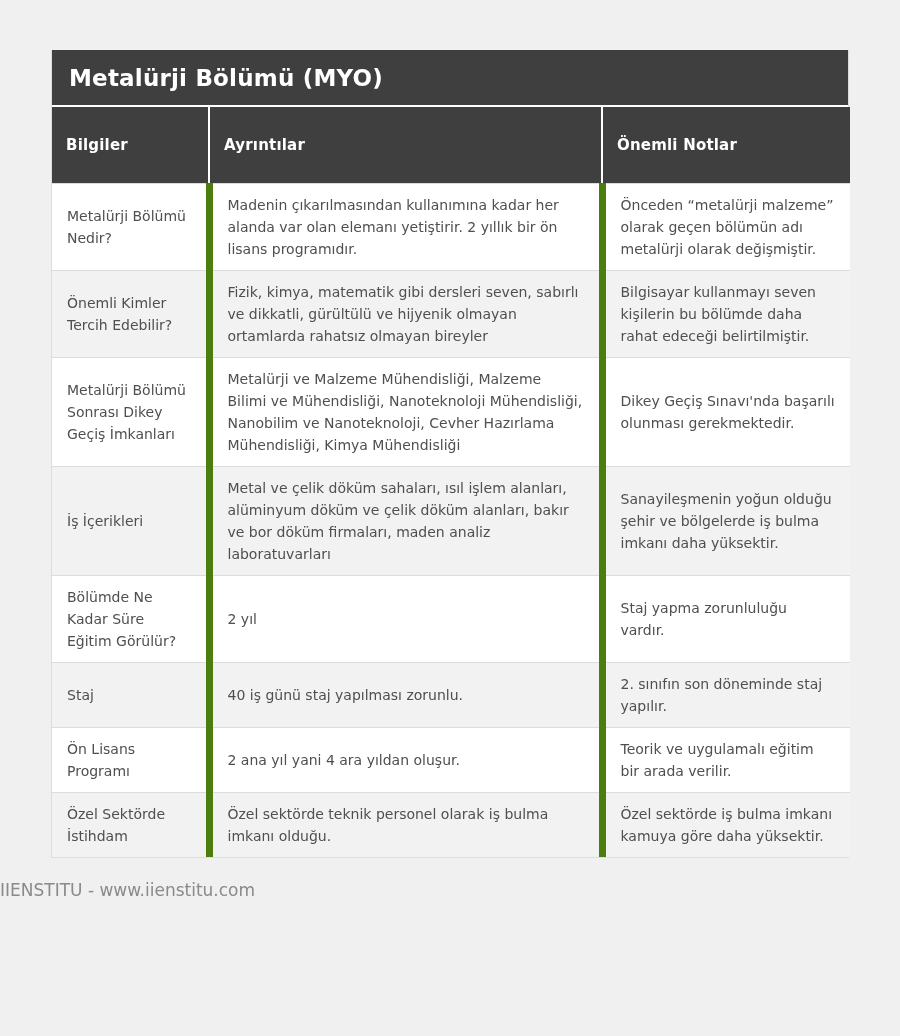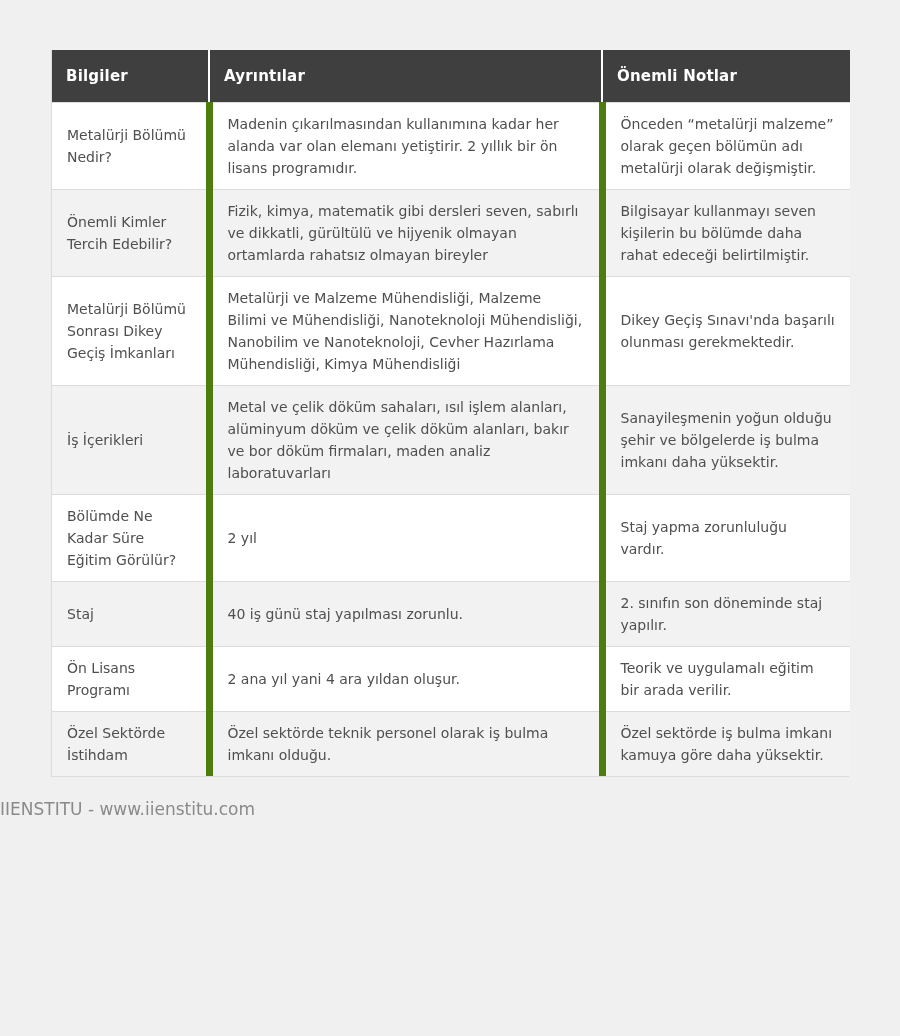--- a/index.html
+++ b/index.html
@@ -38,21 +38,21 @@
   }
   col.c1 { width: 157px; }
   col.c2 { width: 393px; }
   col.c3 { width: 248px; }
   thead th {
     background: #3f3f3f;
     color: #ffffff;
     font-size: 15px;
     font-weight: bold;
     text-align: left;
-    padding: 17px 14px;
+    padding: 29px 14px;
     letter-spacing: 0.2px;
   }
   thead th + th { border-left: 2px solid #ffffff; }
   tbody td {
     font-size: 14px;
     color: #4f4f4f;
     line-height: 22px;
     padding: 10px 15px;
     vertical-align: middle;
     border-top: 1px solid #dcdcdc;
@@ -64,20 +64,21 @@
     color: #8a8a8a;
     font-size: 17px;
     margin-top: 22px;
   }
 </style>
 </head>
 <body>
 
 <div class="page">
   <div class="table-card">
+    <div class="title-bar">Metalürji Bölümü (MYO)</div>
     <table>
       <colgroup>
           <col class="c1">
           <col class="c2">
           <col class="c3">
         </colgroup>
       <thead>
         <tr>
           <th>Bilgiler</th>
           <th>Ayrıntılar</th>

